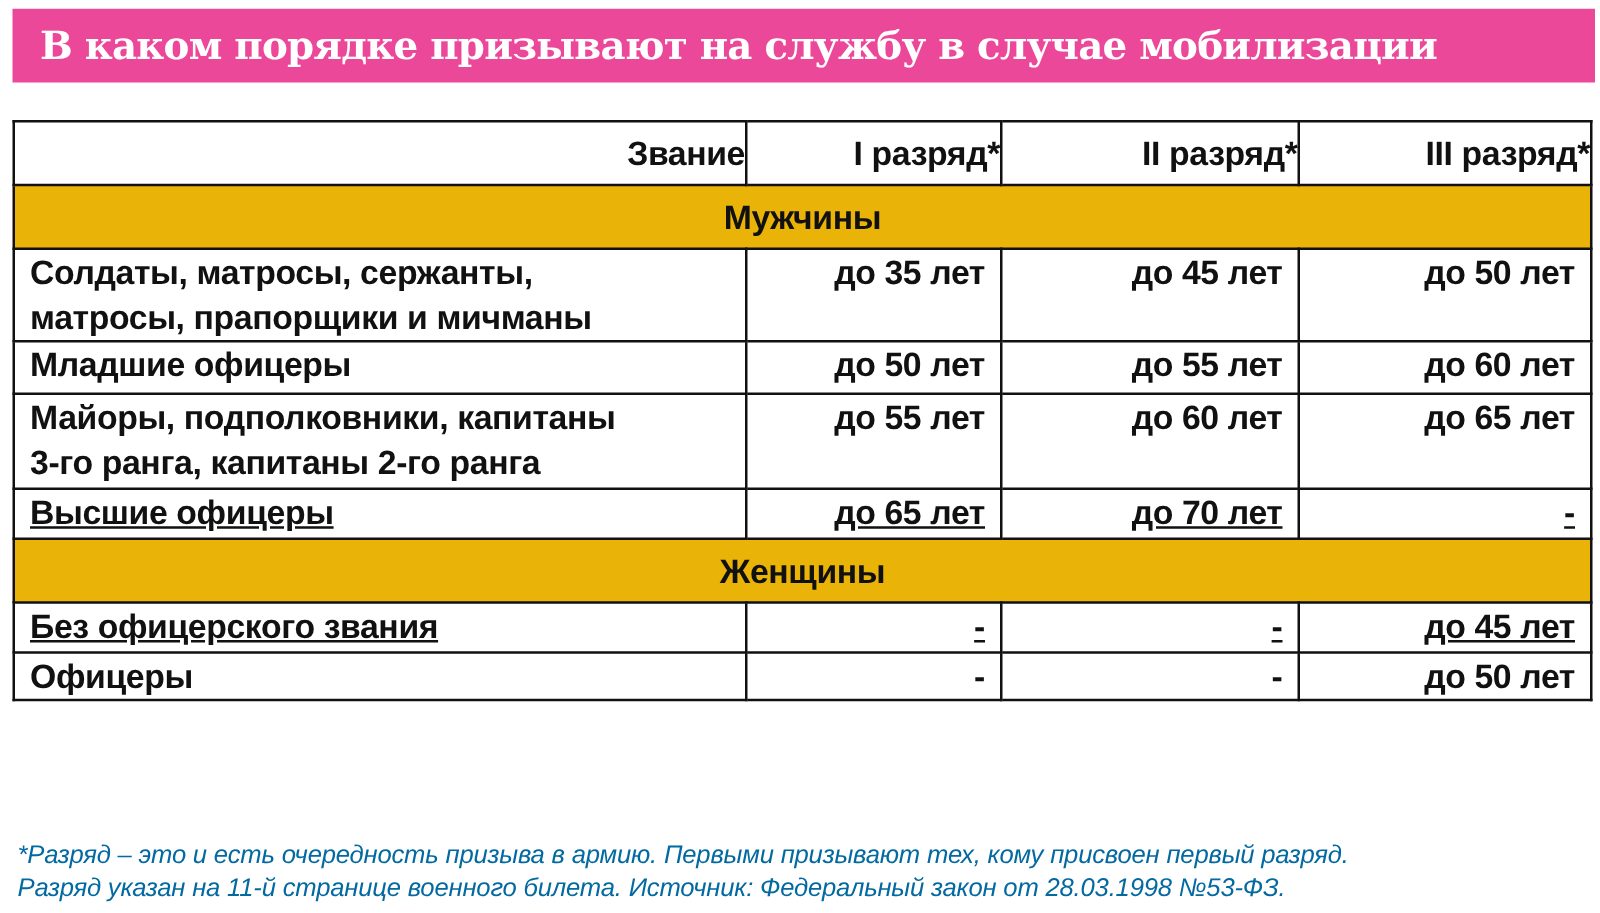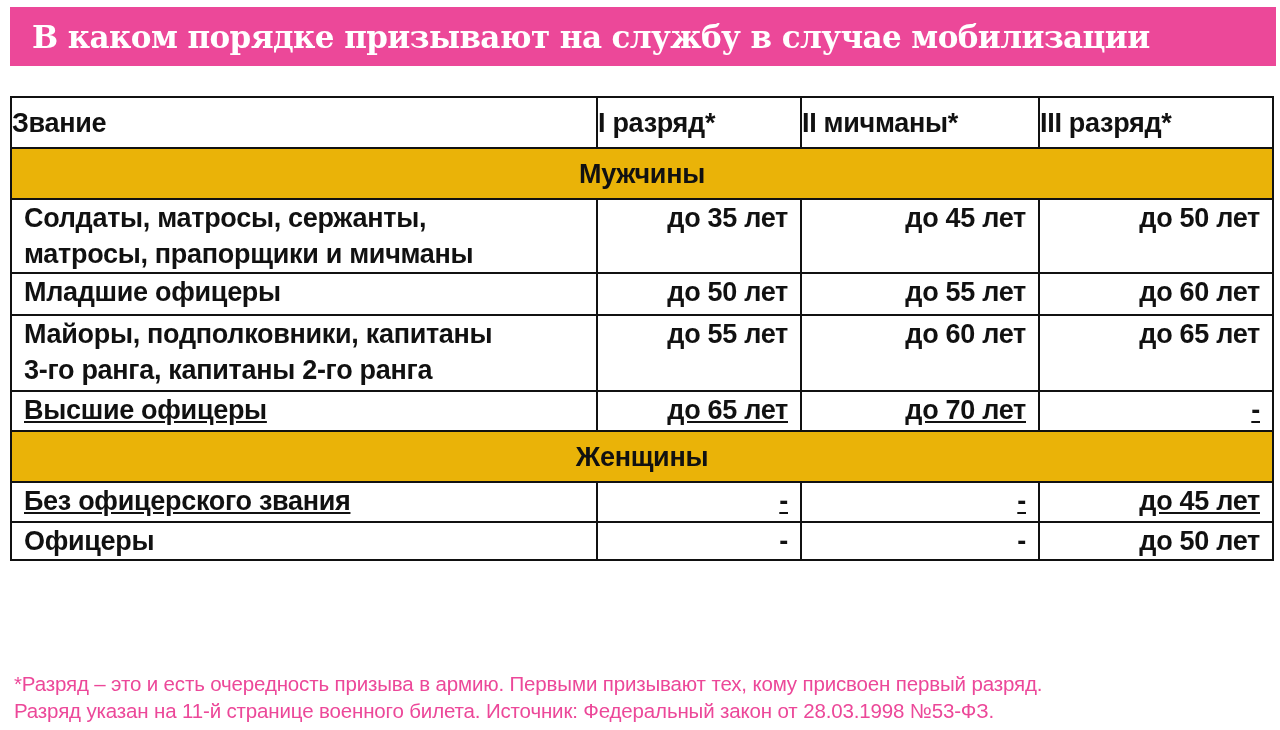--- a/index.html
+++ b/index.html
@@ -12,54 +12,54 @@
                   font-size: 31px; letter-spacing: -0.6px; white-space: nowrap; }
   table.ranks { position: absolute; left: 10px; top: 96px; width: 1262px;
                 border-collapse: collapse; table-layout: fixed; }
   table.ranks col.c0 { width: 586px; }
   table.ranks col.c1 { width: 204px; }
   table.ranks col.c2 { width: 238px; }
   table.ranks col.c3 { width: 234px; }
   table.ranks td, table.ranks th { border: 2.5px solid #111; font-weight: bold;
             font-size: 27px; line-height: 36px; padding: 0 12px; vertical-align: top;
             letter-spacing: -0.3px; }
-  table.ranks th { height: 49px; vertical-align: middle; text-align: left; padding: 0; margin-top: 39px; }
+  table.ranks th { height: 49px; vertical-align: middle; text-align: right; padding: 0; margin-top: 39px; }
   tr.section td { background: #eab308; text-align: center; height: 49px; vertical-align: middle; }
   td.rank { text-align: left; padding-top: 6px; padding-bottom: 4px; }
   td.val { text-align: right; padding-top: 6px; }
   tr.r-h82 td { height: 72px; }
   tr.r-h50 td { height: 40px; }
   tr.r-h84 td { height: 74px; }
   tr.r-h48 td { height: 38px; text-decoration: underline; }
   tr.r-h46 td { height: 36px; }
   .rank-line { display: block; }
   .footnote { position: absolute; left: 14px; top: 670px; width: 1262px;
-              font-size: 20.5px; line-height: 27px;
-              letter-spacing: -0.15px; color: #ec4899; }
+              font-style: italic; font-size: 20.5px; line-height: 27px;
+              letter-spacing: -0.15px; color: #0369a1; }
   .footnote span { display: block; white-space: nowrap; }
 </style>
 </head>
 <body>
 
 <div class="banner">
   <span class="banner-title">В каком порядке призывают на службу в случае мобилизации</span>
 </div>
 
 <table class="ranks">
   <colgroup>
       <col class="c0">
       <col class="c1">
       <col class="c2">
       <col class="c3">
     </colgroup>
   <thead>
     <tr>
       <th>Звание</th>
       <th>I разряд*</th>
-      <th>II мичманы*</th>
+      <th>II разряд*</th>
       <th>III разряд*</th>
     </tr>
   </thead>
   <tbody>
     <tr class="section">
       <td colspan="4">Мужчины</td>
     </tr>
 
     <tr class="r-h82">
       <td class="rank">

